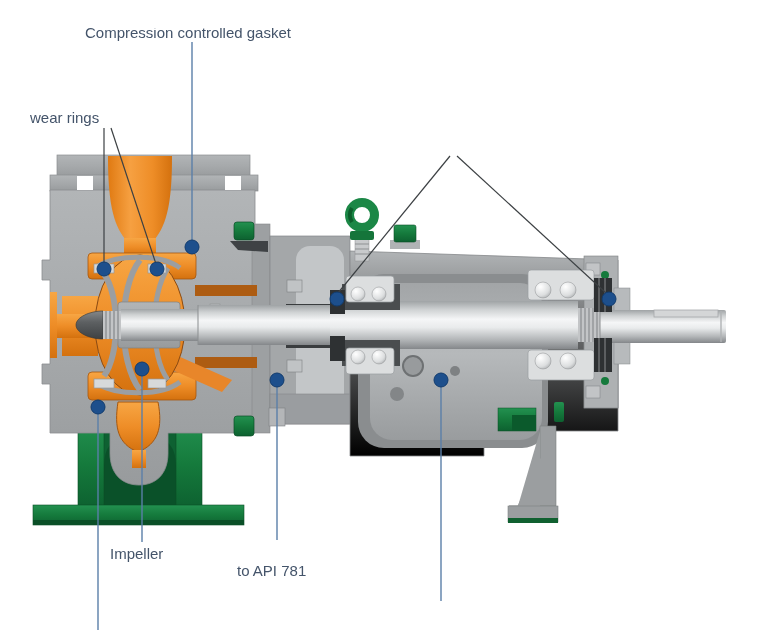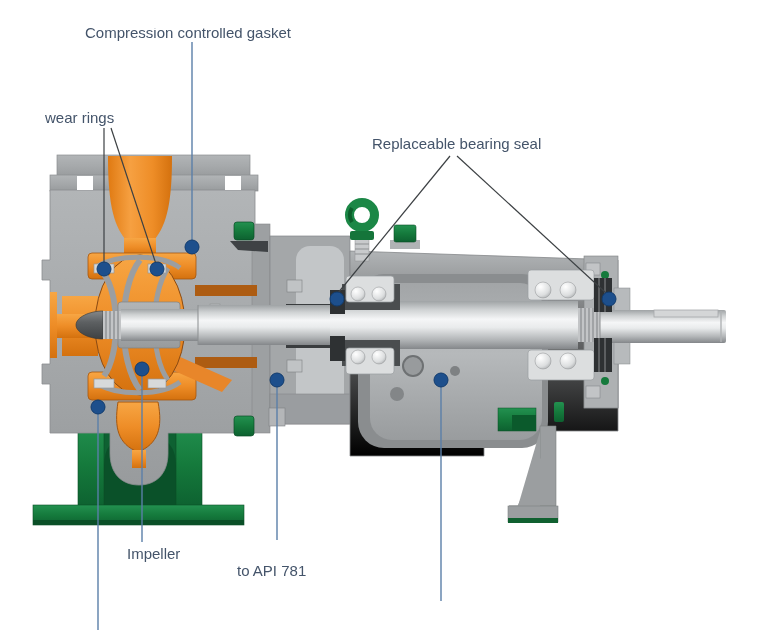--- a/index.html
+++ b/index.html
@@ -239,19 +239,18 @@
       <circle cx="98" cy="379" r="7"></circle>
       <circle cx="277" cy="352" r="7"></circle>
       <circle cx="441" cy="352" r="7"></circle>
       <circle cx="337" cy="271" r="7"></circle>
       <circle cx="609" cy="271" r="7"></circle>
     </g>
   </g>
 </svg>
 
 <div class="lbl" style="left:85px;top:-4px">Compression controlled gasket</div>
-<div class="lbl" style="left:45px;top:81px">wear rings</div>
-<div class="lbl" style="left:372px;top:107px">Replaceable bearing seal</div>
-<div class="lbl" style="left:127px;top:517px">Impeller</div>
+<div class="lbl" style="left:30px;top:81px">wear rings</div>
+<div class="lbl" style="left:110px;top:517px">Impeller</div>
 <div class="lbl" style="left:237px;top:534px">to API 781</div>
 <div class="lbl" style="left:97px;top:624px">volute casing</div>
 
 </div>
 
 </body></html>

